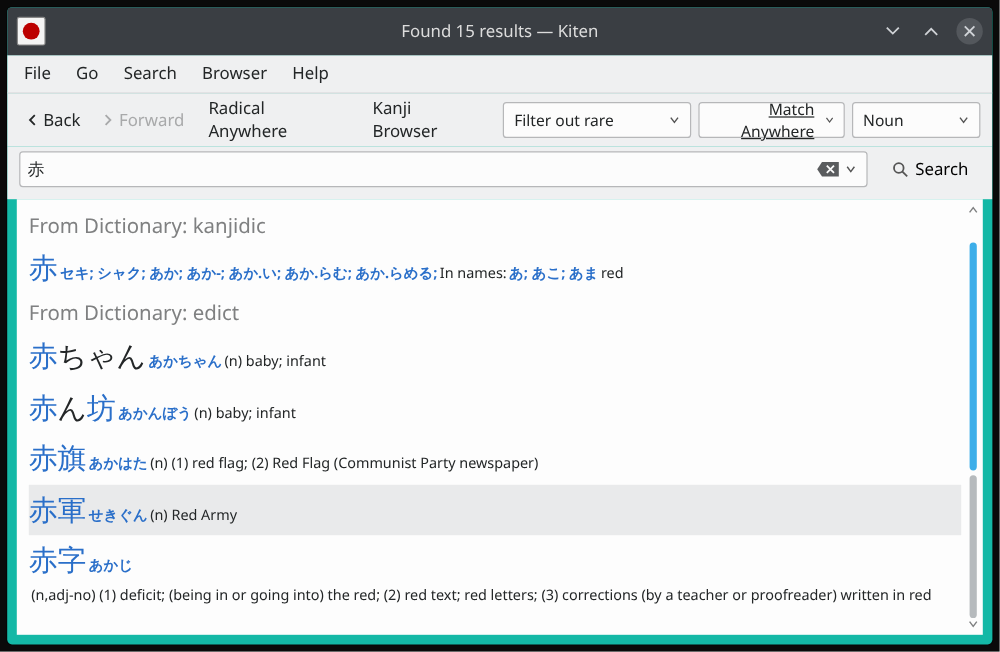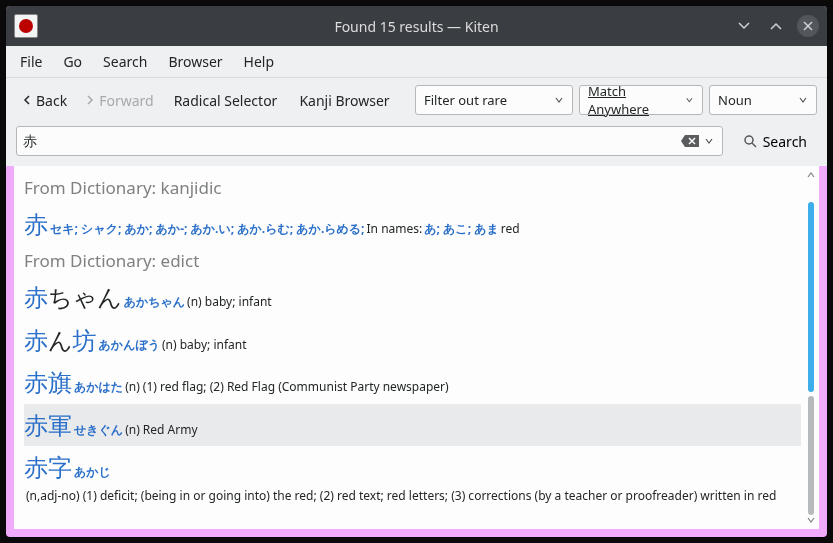--- a/index.html
+++ b/index.html
@@ -1,32 +1,32 @@
 <!DOCTYPE html>
 <html><head>
 <meta charset="utf-8">
 <style>
 * { margin: 0; padding: 0; box-sizing: border-box; font-family: "Noto Sans", sans-serif; }
 body { background: #0a0a0a; display: flex; align-items: center; justify-content: center; height: 543px; width: 833px; }
-.window { width: 821px; height: 531px; background: #f0abfc; border-radius: 4px; overflow: hidden; display: flex; flex-direction: column; box-shadow: 0 0 0 1px rgba(0,0,0,0.3); }
+.window { width: 821px; height: 531px; background: #14b8a6; border-radius: 4px; overflow: hidden; display: flex; flex-direction: column; box-shadow: 0 0 0 1px rgba(0,0,0,0.3); }
 .titlebar { height: 40px; background: #3a3e43; display: flex; align-items: center; padding: 0 8px; color: #dcdcdc; position: relative; }
 .app-icon { width: 24px; height: 24px; background: #f4f4f4; border: 1px solid #888; border-radius: 2px; display: flex; align-items: center; justify-content: center; }
 .app-icon-inner { width: 14px; height: 14px; background: #bc0000; border-radius: 50%; }
 .title-text { position: absolute; left: 50%; transform: translateX(-50%); font-size: 14px; }
 .win-controls { margin-left: auto; display: flex; gap: 10px; align-items: center; }
 .win-btn { width: 22px; height: 22px; display: flex; align-items: center; justify-content: center; cursor: pointer; color: #cfd2d6; }
 .win-close { background: #53575c; border-radius: 50%; }
 .menubar { height: 32px; background: #eff0f1; display: flex; align-items: center; padding: 0 14px; gap: 21px; font-size: 14px; color: #232627; border-bottom: 1px solid #d9dadb; }
 .menu-item { cursor: pointer; }
 .toolbar { height: 44px; background: #eff0f1; display: flex; align-items: center; padding: 0 10px; gap: 6px; font-size: 14px; color: #232627; }
 .nav-btn { display: flex; align-items: center; gap: 4px; padding: 4px 6px; }
 .nav-btn.disabled { color: #a8a9aa; }
 .chev { width: 10px; height: 10px; }
 .tool-link { padding: 4px 8px; cursor: pointer; }
-.dropdown { border: 1px solid #b6b7b9; background: #fcfcfc; border-radius: 3px; height: 30px; display: flex; align-items: center; padding: 0 8px; font-size: 13px; justify-content: space-between; gap: 8px; cursor: pointer; }
+.dropdown { border: 1px solid #b6b7b9; background: #fcfcfc; border-radius: 3px; height: 30px; display: flex; align-items: center; padding: 0 8px; font-size: 13px; justify-content: space-between; gap: 8px; cursor: pointer; text-align: right; }
 .dropdown .dd-arrow { width: 10px; height: 10px; }
 .dd1 { width: 158px; } .dd2 { width: 124px; text-decoration: underline; } .dd3 { width: 108px; }
 .searchbar { height: 44px; background: #eff0f1; display: flex; align-items: center; padding: 0 10px 6px 10px; gap: 10px; }
 .search-input-wrap { flex: 1; height: 30px; border: 1px solid #b6b7b9; background: #fcfcfc; border-radius: 3px; display: flex; align-items: center; padding: 0 6px; }
 .search-input { flex: 1; border: none; outline: none; background: transparent; font-size: 14px; color: #232627; }
 .clear-icon { width: 20px; height: 16px; display: flex; align-items: center; justify-content: center; color: #555; }
 .history-arrow { width: 12px; color: #555; margin-left: 4px; }
 .search-btn { display: flex; align-items: center; gap: 6px; padding: 4px 10px; cursor: pointer; font-size: 14px; }
 .results-area { flex: 1; background: #fdfdfd; margin: 0 8px 8px 8px; position: relative; overflow: hidden; }
 .results-scroll { position: absolute; inset: 0; overflow-y: hidden; padding: 6px 18px 0 10px; }
@@ -87,21 +87,21 @@
           <path d="M7 1 L3 5 L7 9" stroke="#232627" stroke-width="1.5" fill="none"></path>
         </svg>
       <span>Back</span>
     </div>
     <div class="nav-btn disabled">
       <svg class="chev" viewBox="0 0 10 10">
           <path d="M3 1 L7 5 L3 9" stroke="#a8a9aa" stroke-width="1.5" fill="none"></path>
         </svg>
       <span>Forward</span>
     </div>
-    <span class="tool-link">Radical Selector</span>
+    <span class="tool-link">Radical Anywhere</span>
     <span class="tool-link">Kanji Browser</span>
     <div style="flex:1"></div>
     <div class="dropdown dd1">
       <span>Filter out rare</span>
       <svg class="dd-arrow" viewBox="0 0 10 10">
           <path d="M2 3 L5 7 L8 3" stroke="#555" stroke-width="1.2" fill="none"></path>
         </svg>
     </div>
     <div class="dropdown dd2">
       <span>Match Anywhere</span>

